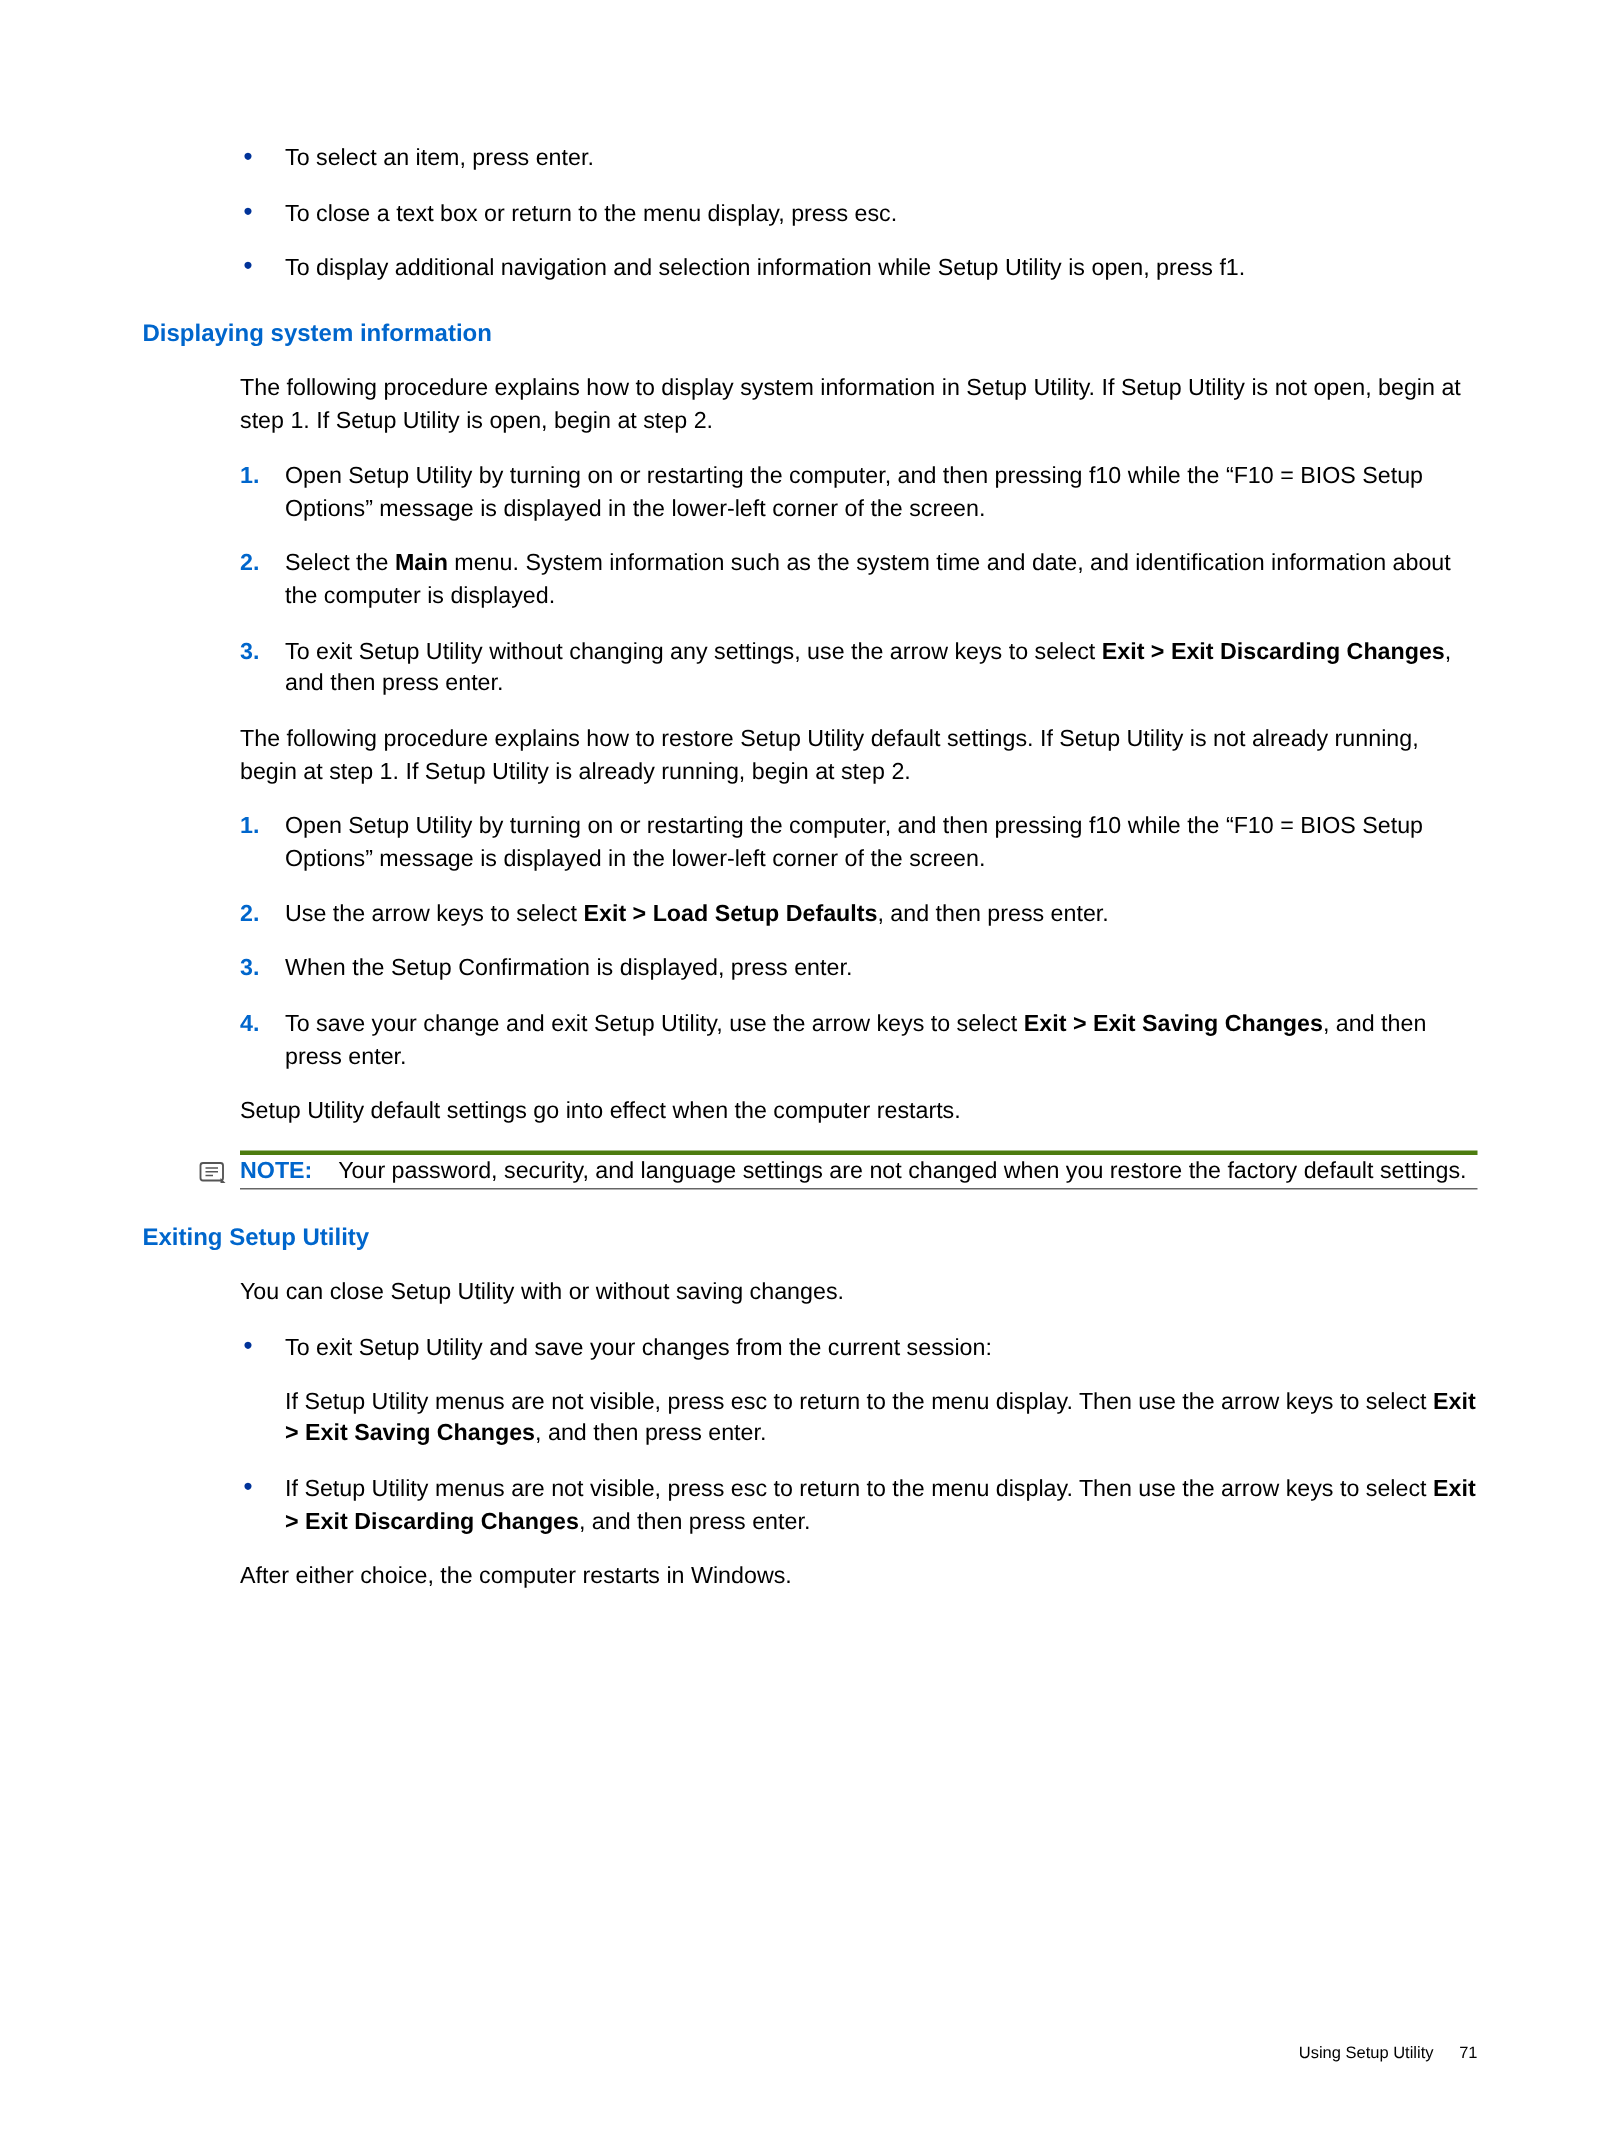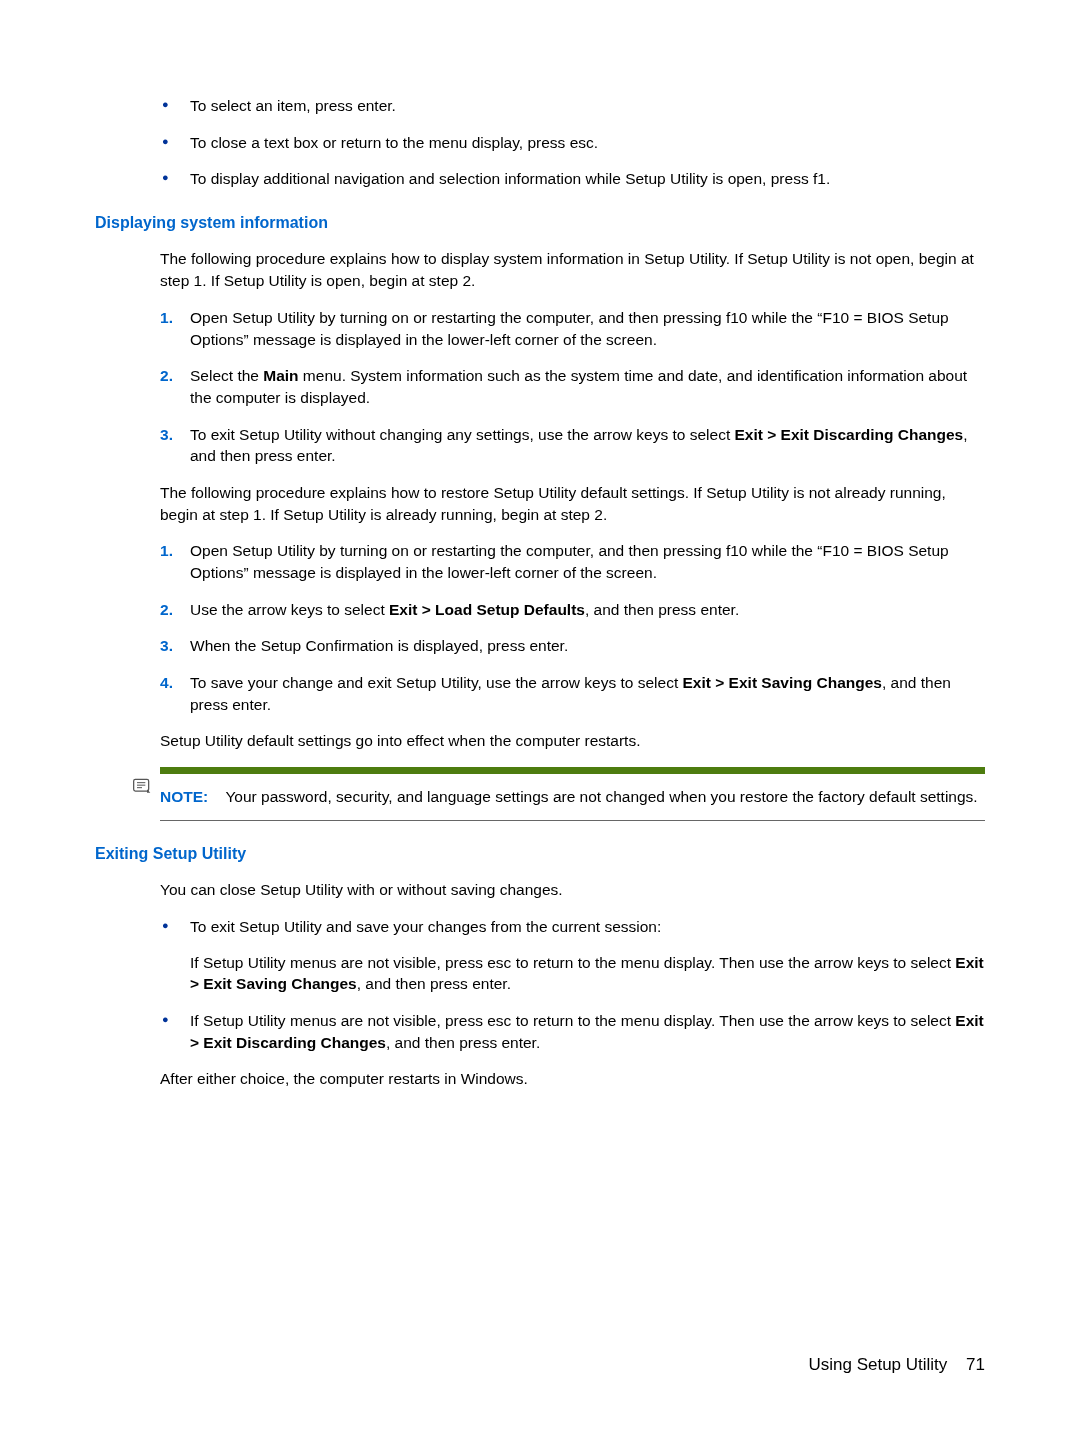--- a/index.html
+++ b/index.html
@@ -71,43 +71,43 @@
       left: 0;
       top: 0;
       color: #0066cc;
       font-weight: bold;
     }
     .sub-content {
       margin-top: 14px;
       margin-bottom: 14px;
     }
     .note-box {
-      border-top: 7px solid #4d7c0f;
+      border-top: 3px solid #4d7c0f;
       border-bottom: 1px solid #666;
-      padding: 12px 0;
+      padding: 0 0;
       margin-bottom: 14px;
       margin-top: 4px;
       position: relative;
     }
     .note-icon {
       position: absolute;
       left: -28px;
       top: 3px;
       width: 20px;
       height: 18px;
     }
     .note-label {
       color: #0066cc;
       font-weight: bold;
     }
     .footer {
       position: absolute;
       bottom: 60px;
       right: 95px;
-      font-size: 17px;
+      font-size: 11px;
       text-align: center;
     }
     .page-num {
       margin-left: 14px;
     }
     .bold {
       font-weight: bold;
     }
   </style>
 </head>

